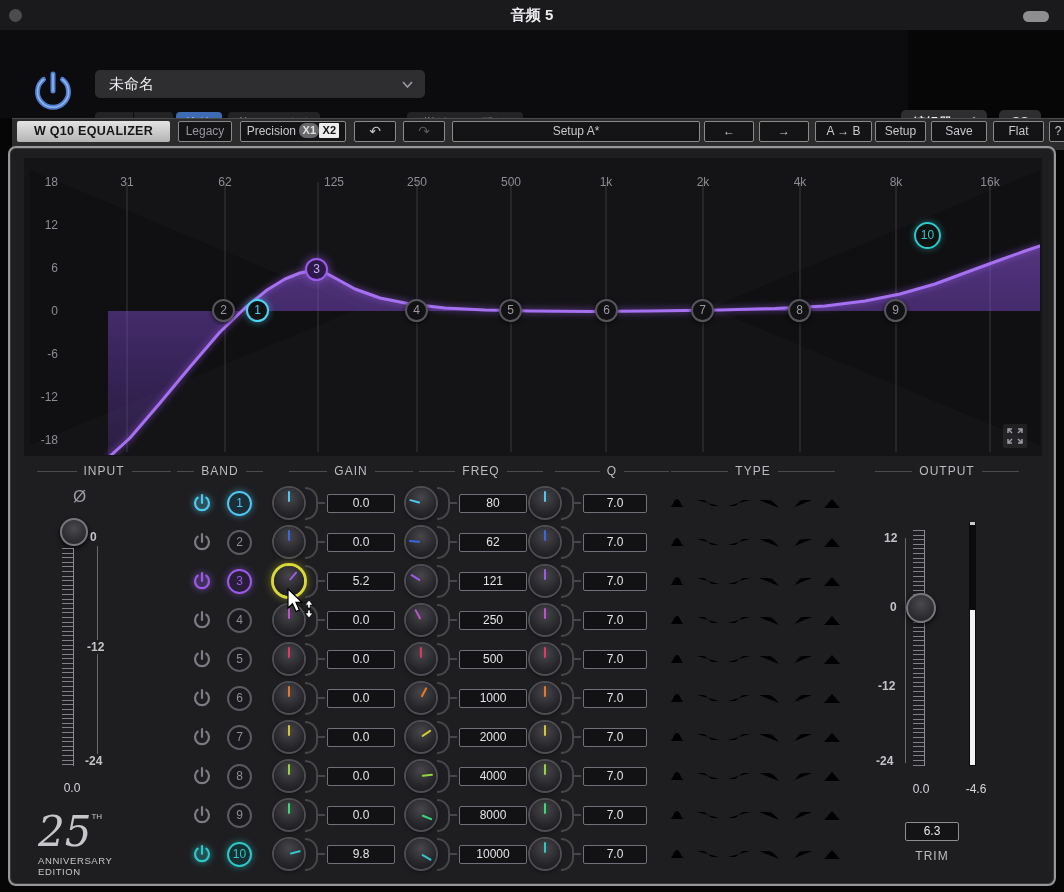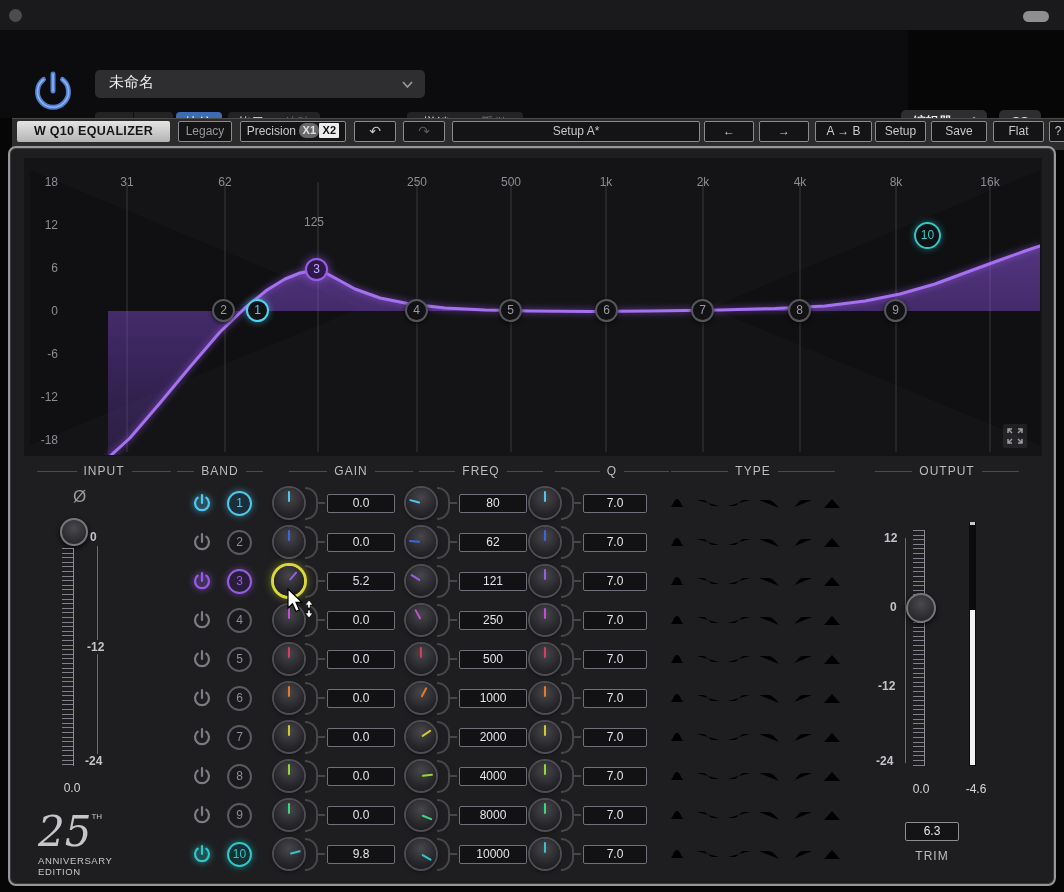--- a/index.html
+++ b/index.html
@@ -7,21 +7,21 @@
   body { font-family:"Liberation Sans", sans-serif; }
   .screen { position:relative; width:1064px; height:892px; background:#060607; overflow:hidden; }
 
   
   .titlebar { position:absolute; left:0; top:0; width:1064px; height:30px; background:#1a1a1c; }
   .win-dot { position:absolute; left:9px; top:9px; width:13px; height:13px; border-radius:50%; background:#4c4c4e; }
   .win-pill { position:absolute; left:1023px; top:11px; width:26px; height:11px; border-radius:6px; background:#8e8e90; }
   .win-title { position:absolute; left:0; top:6px; width:100%; text-align:center; color:#ececf0; font-size:15px; font-weight:bold; }
 
   
-  .hostbar { position:absolute; left:0; top:30px; width:908px; height:88px; background:#0c0c0e;font-family:Liberation Mono, monospace; }
+  .hostbar { position:absolute; left:0; top:30px; width:908px; height:88px; background:#0c0c0e; }
   .hpower { position:absolute; left:30px; top:38px; width:46px; height:52px; }
   .preset { position:absolute; left:95px; top:40px; width:330px; height:28px; background:#2e2e31; border-radius:5px; color:#ececf0; font-size:15px; line-height:28px; padding-left:14px; }
   .preset svg { position:absolute; right:12px; top:11px; }
   .hgroup { position:absolute; top:82px; height:24px; background:#232326; border-radius:4px; display:flex; }
   .hcell { height:24px; line-height:24px; text-align:center; color:#e2e2e6; font-size:13px; }
   .hcell.dim { color:#74747a; }
   .btn-compare { position:absolute; left:176px; top:82px; width:46px; height:24px; background:#3d6cb4; border-radius:4px; color:#fff; font-size:13px; text-align:center; line-height:24px; }
   .show-label { position:absolute; left:846px; top:86px; color:#c9c9cd; font-size:13px; }
   .view-select { position:absolute; left:901px; top:80px; width:86px; height:26px; background:#2e2e31; border-radius:5px; color:#f0f0f4; font-size:13px; font-weight:bold; line-height:26px; padding-left:12px; }
   .view-select svg { position:absolute; right:8px; top:6px; }
@@ -121,20 +121,21 @@
     <symbol id="i-bandpass" viewBox="0 0 24 14">
         <path d="M4,12 L12,3 L20,12"></path>
       </symbol>
   </defs>
 </svg>
 
 <div class="screen">
 
   <div class="titlebar">
     <span class="win-dot"></span>
+    <div class="win-title">音频 5</div>
     <span class="win-pill"></span>
   </div>
 
   <div class="hostbar">
     <svg class="hpower" viewBox="0 0 46 52">
       <path d="M23 6 V23 M13.5 11.5 a15.5 15.5 0 1 0 19 0" fill="none" stroke="#4e7fd0" stroke-width="5" stroke-linecap="round"></path>
       <path d="M23 6 V23 M13.5 11.5 a15.5 15.5 0 1 0 19 0" fill="none" stroke="#8fb4f0" stroke-width="1.6" stroke-linecap="round"></path>
     </svg>
     <div class="preset">
       <span>未命名</span>
@@ -218,21 +219,21 @@
       <line x1="866" y1="22" x2="866" y2="292"></line>
         <line x1="960" y1="22" x2="960" y2="292"></line>
     </g>
     <path d="M78,298 L100,278 L130,243 L160,207 L190,172 L215,148 L237,130 L255,119 L270,113 L282,110.5 L292,111 L305,118 L325,129 L350,138 L380,144 L415,148 L455,150 L500,151 L560,151.5 L620,151 L690,150 L745,148.5 L795,146 L835,141 L870,134 L905,124 L940,111 L970,100 L995,91 L1010,86 L1010,151 L78,151 Z" fill="url(#fillgrad)"></path>
     <path d="M78,298 L100,278 L130,243 L160,207 L190,172 L215,148 L237,130 L255,119 L270,113 L282,110.5 L292,111 L305,118 L325,129 L350,138 L380,144 L415,148 L455,150 L500,151 L560,151.5 L620,151 L690,150 L745,148.5 L795,146 L835,141 L870,134 L905,124 L940,111 L970,100 L995,91 L1010,86" fill="none" stroke="#9a5ce8" stroke-width="8" opacity="0.28" filter="url(#blur2)" stroke-linejoin="round"></path>
     <path d="M78,298 L100,278 L130,243 L160,207 L190,172 L215,148 L237,130 L255,119 L270,113 L282,110.5 L292,111 L305,118 L325,129 L350,138 L380,144 L415,148 L455,150 L500,151 L560,151.5 L620,151 L690,150 L745,148.5 L795,146 L835,141 L870,134 L905,124 L940,111 L970,100 L995,91 L1010,86" fill="none" stroke="#a671f0" stroke-width="3" stroke-linejoin="round" stroke-linecap="round"></path>
   </svg>
 
   <span class="flabel" style="left:107px;">31</span>
   <span class="flabel" style="left:205px;">62</span>
-  <span class="flabel" style="left:294px;margin-top:40px;">125</span>
+  <span class="flabel" style="left:314px;">125</span>
   <span class="flabel" style="left:397px;">250</span>
   <span class="flabel" style="left:491px;">500</span>
   <span class="flabel" style="left:586px;">1k</span>
   <span class="flabel" style="left:683px;">2k</span>
   <span class="flabel" style="left:780px;">4k</span>
   <span class="flabel" style="left:876px;">8k</span>
   <span class="flabel" style="left:970px;">16k</span>
   <span class="dblabel" style="top:175px;">18</span>
   <span class="dblabel" style="top:218px;">12</span>
   <span class="dblabel" style="top:261px;">6</span>

